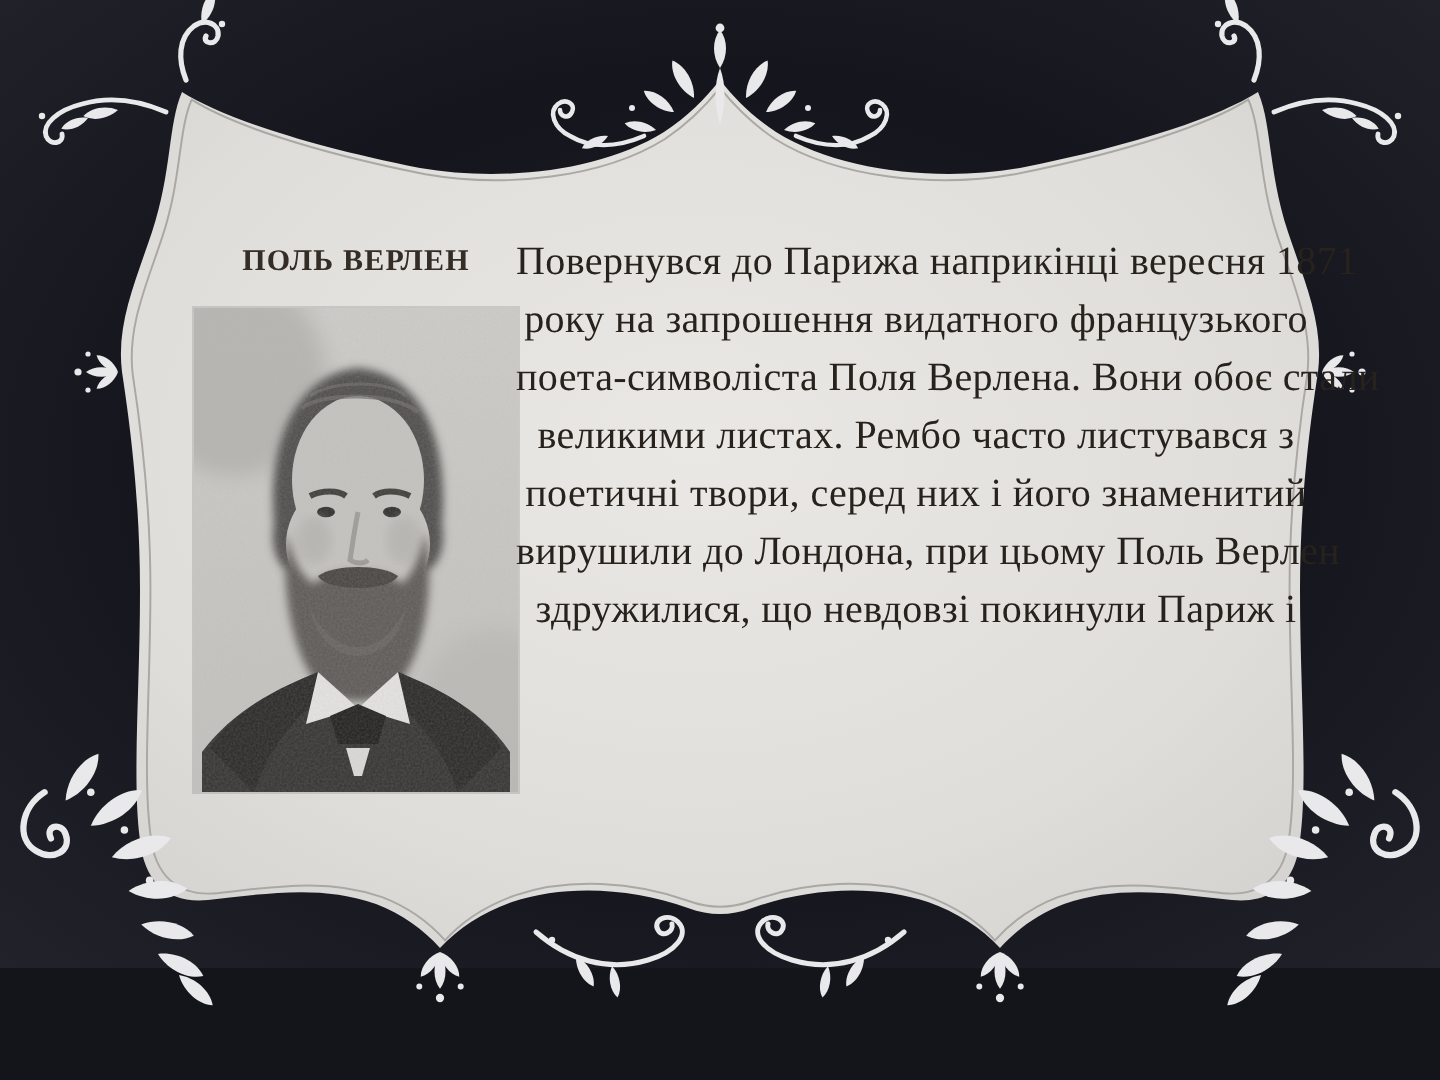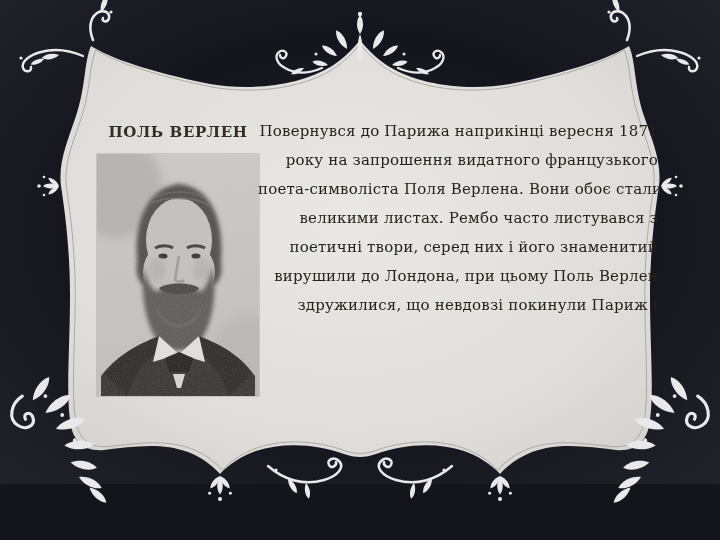--- a/index.html
+++ b/index.html
@@ -4,35 +4,36 @@
 <style>
   html,body{margin:0;padding:0;}
   body{
     width:720px;height:540px;overflow:hidden;
     font-family:"DejaVu Serif","Liberation Serif",serif;
     background:#14141b;
   }
   .slide{
     position:relative;width:720px;height:484px;
     background:radial-gradient(ellipse at 50% 48%, #1d1d26 0%, #15151d 55%, #22222a 100%);
+    font-family:Liberation Serif, serif;
   }
   .frame-svg{position:absolute;left:0;top:0;}
   .slide-title{
     position:absolute;left:97px;top:123px;width:162px;
     text-align:center;font-size:15px;font-weight:bold;
     letter-spacing:0.6px;color:#332d26;
   }
   .photo{
     position:absolute;left:97px;top:154px;width:162px;height:242px;
     box-shadow:0 0 0 1px rgba(120,120,118,0.25);
   }
   .body-text{
     position:absolute;left:258px;top:117px;width:400px;
-    text-align:right;color:#27221c;
-    font-size:15px;line-height:29px;letter-spacing:0.2px;
+    text-align:center;color:#27221c;
+    font-size:20px;line-height:29px;letter-spacing:0.2px;
   }
   .body-line{white-space:nowrap;}
 </style>
 </head>
 <body>
 
 <div class="slide">
 
   <svg class="frame-svg" width="720" height="540" viewBox="0 0 720 540">
     <defs>

